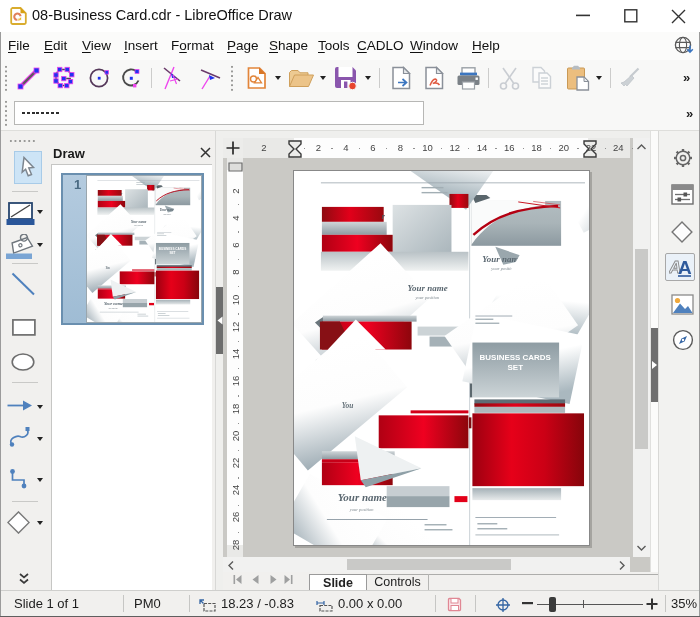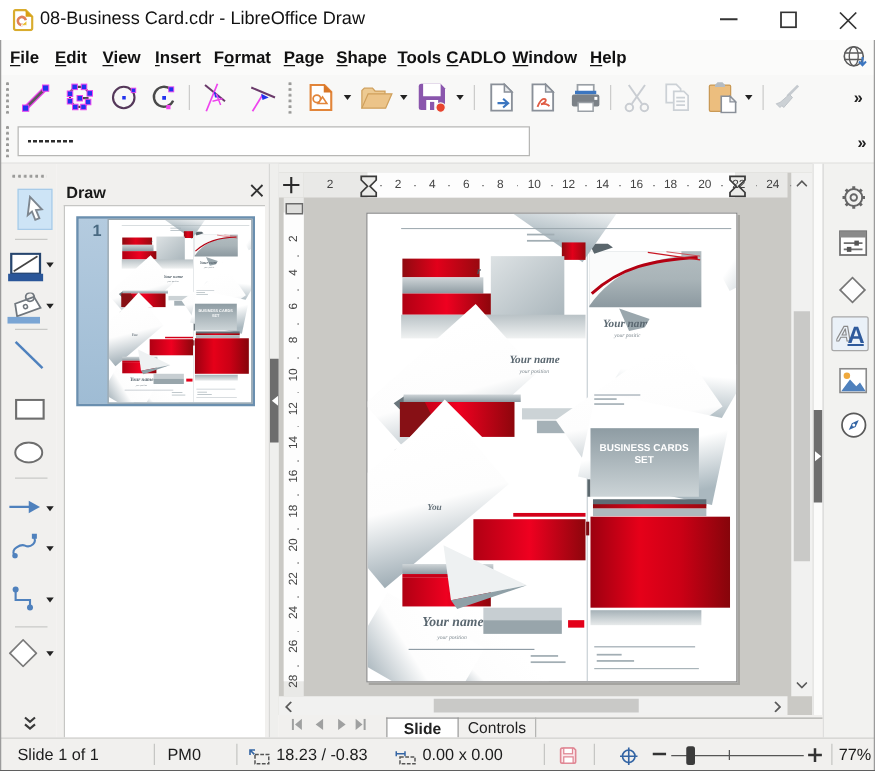--- a/index.html
+++ b/index.html
@@ -3,21 +3,21 @@
 <meta charset="utf-8">
 <style>
   * { margin:0; padding:0; box-sizing:border-box; }
   html,body { width:700px; height:617px; overflow:hidden; }
   body { font-family:"Liberation Sans",sans-serif; position:relative; background:#fff; }
   .abs { position:absolute; }
   
   #titlebar { left:0; top:0; width:700px; height:32px; background:#ffffff; }
   #title-txt { left:32px; top:7px; font-size:14.5px; color:#111; }
   
-  #menubar { left:0; top:32px; width:700px; height:28px; background:#fbfbfa; font-size:13.5px; color:#111;font-weight:bold; }
+  #menubar { left:0; top:32px; width:700px; height:28px; background:#fbfbfa; font-size:13.5px; color:#111; }
   #menubar .mi { position:absolute; top:6px; }
   #menubar u { text-decoration:underline; text-underline-offset:2px; }
   
   #tb1 { left:0; top:60px; width:700px; height:36px; background:#f8f8f7; }
   #tb2 { left:0; top:96px; width:700px; height:35px; background:#f8f8f7; border-bottom:1px solid #dededb; }
   .grip { width:4px; background-image:radial-gradient(circle at 2px 2px,#9a9a98 1.1px,transparent 1.3px); background-size:4px 4.6px; }
   .tsep { width:1px; background:#cccccb; }
   .darr { width:0; height:0; border-left:3.5px solid transparent; border-right:3.5px solid transparent; border-top:4px solid #222; }
   #fld { left:14px; top:101px; width:410px; height:24px; background:#fff; border:1px solid #b7b7b5; }
   #dashes { left:22px; top:112px; width:38px; height:2.4px; background:repeating-linear-gradient(90deg,#2e2e2e 0 3px,transparent 3px 4.8px); }
@@ -642,17 +642,17 @@
  <svg class="abs" style="left:522px;top:11px" width="11" height="3">
       <rect width="11" height="2.2" fill="#333"></rect>
     </svg>
  <div class="abs" style="left:537px;top:12.5px;width:106px;height:1.4px;background:#555"></div>
  <div class="abs" style="left:583px;top:9px;width:1.4px;height:8px;background:#555"></div>
  <div class="abs" style="left:549px;top:6px;width:7px;height:15px;background:#3b3b3b;border-radius:2px"></div>
  <svg class="abs" style="left:646px;top:7px" width="12" height="12">
       <path d="M6 0.5 L6 11.5 M0.5 6 L11.5 6" stroke="#333" stroke-width="2"></path>
     </svg>
  <div class="ssep" style="left:665px"></div>
- <span style="left:671px">77%</span>
+ <span style="left:671px">35%</span>
 </div>
 <div class="abs" style="left:0;top:32px;width:1px;height:585px;background:#9b9b9b"></div>
 <div class="abs" style="left:699px;top:32px;width:1px;height:585px;background:#9b9b9b"></div>
 <div class="abs" style="left:0;top:616px;width:700px;height:1px;background:#5f5f5f"></div>
 
 </body></html>

